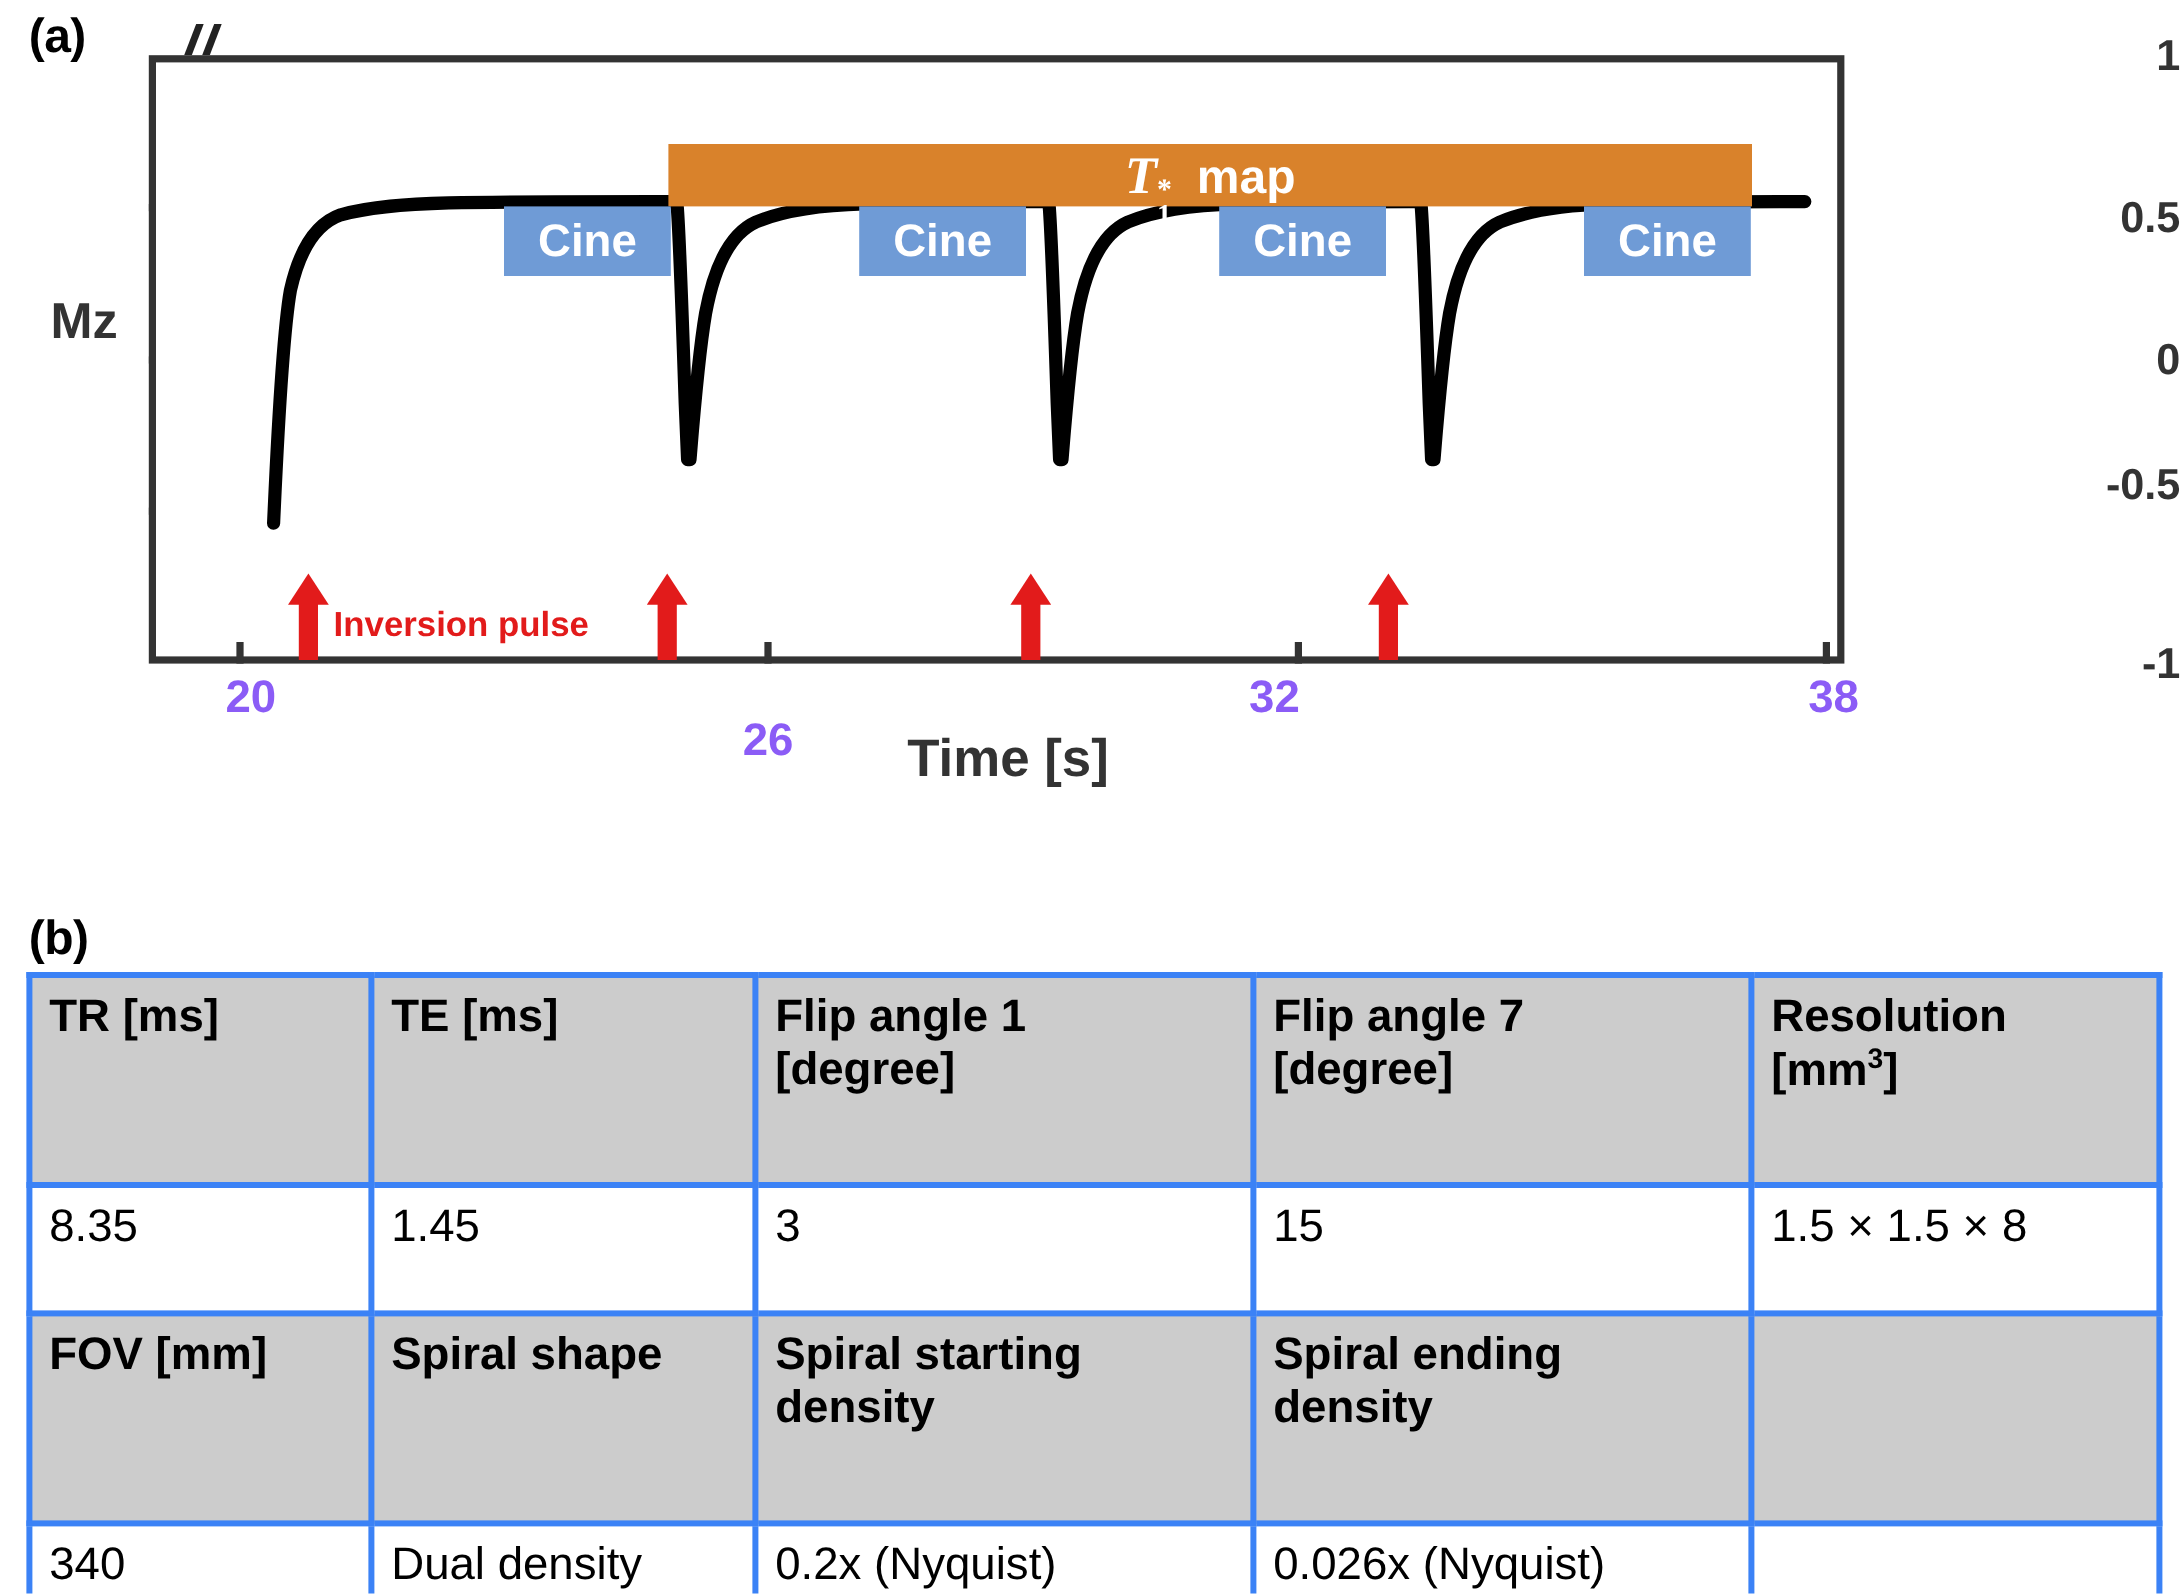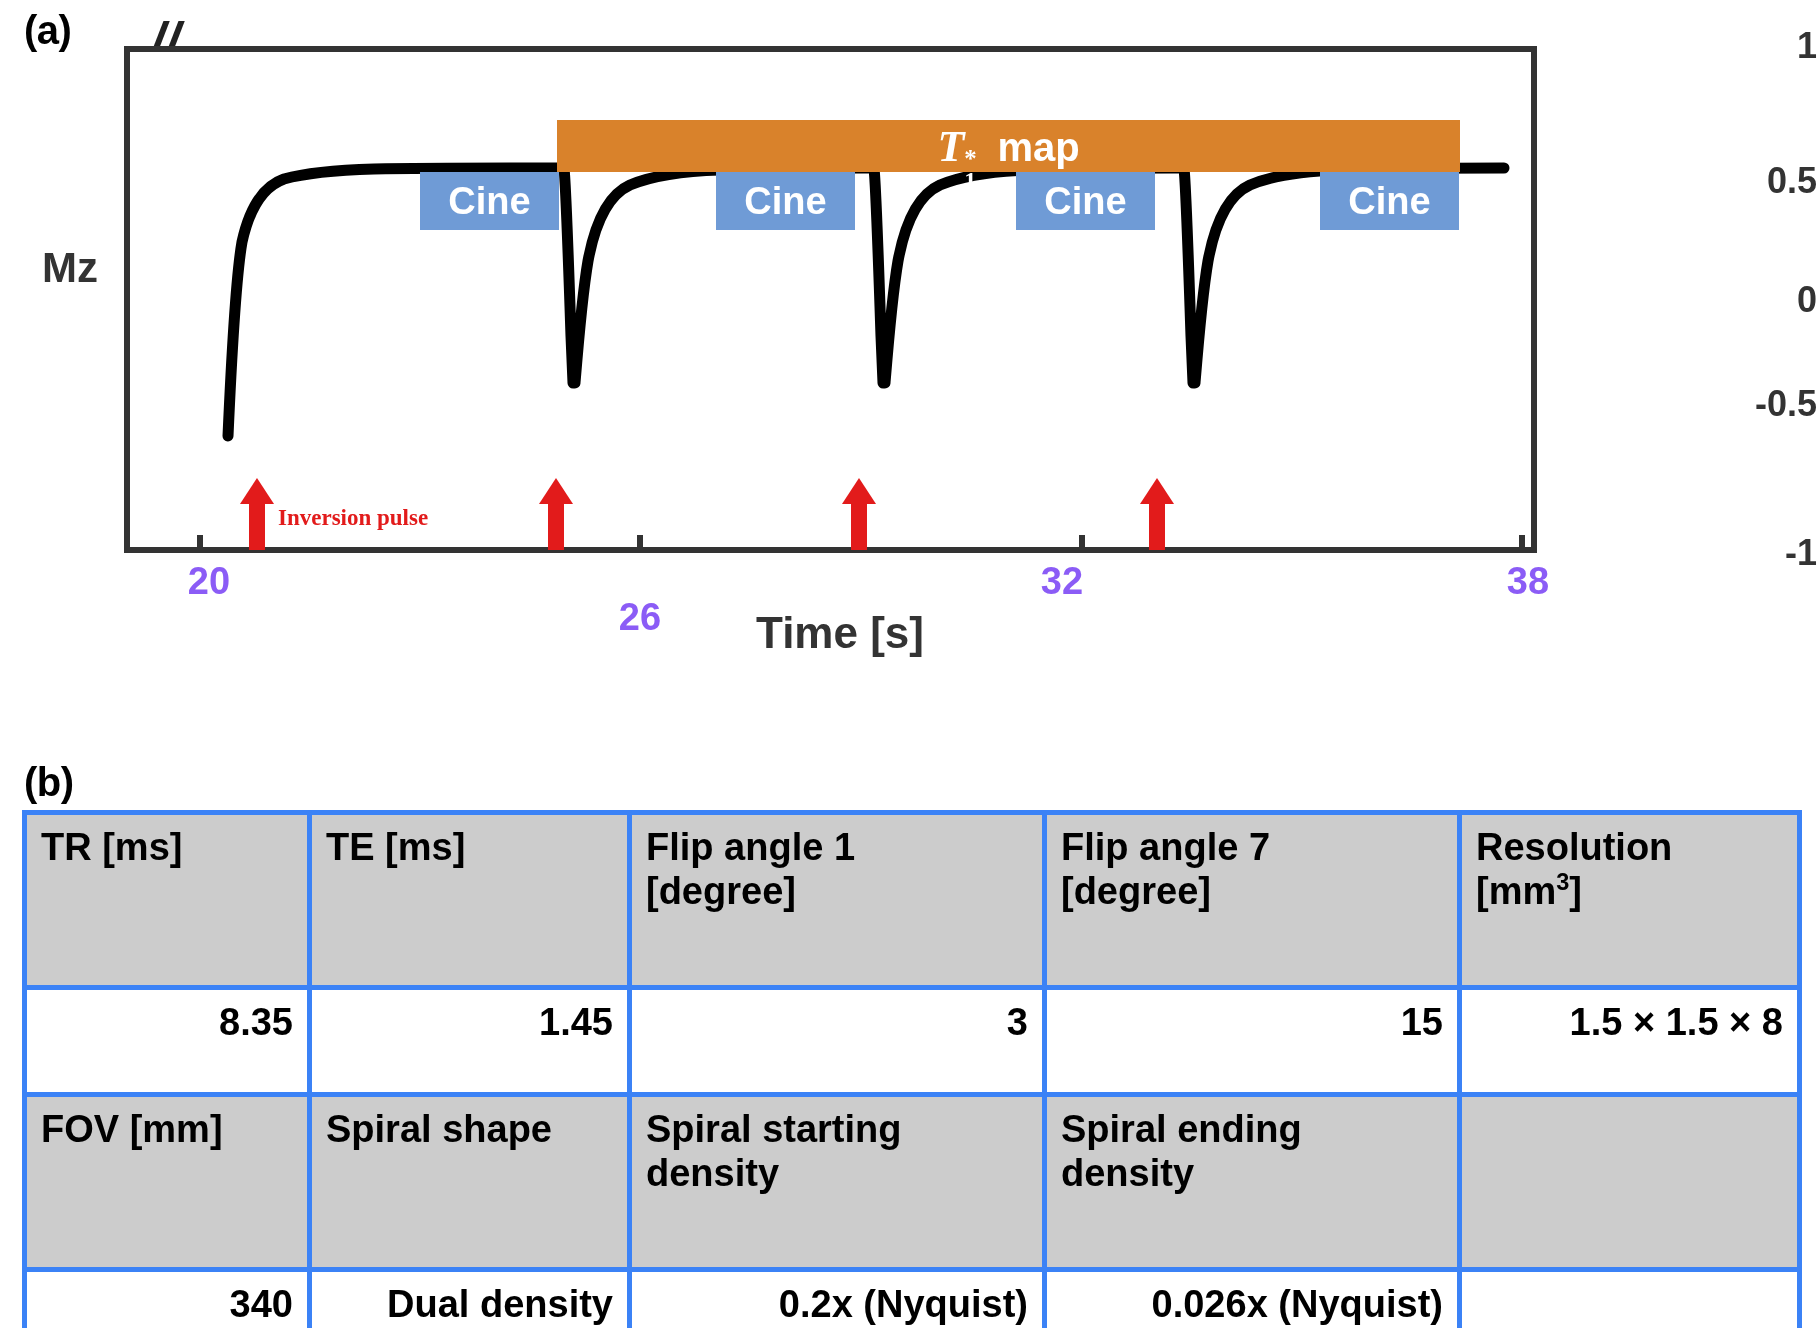--- a/index.html
+++ b/index.html
@@ -192,25 +192,24 @@
     left: 0;
     top: 0;
     width: 0;
     height: 0;
     border-left: 17px solid transparent;
     border-right: 17px solid transparent;
     border-bottom: 26px solid #e21b1b;
   }
   #inversion-pulse-label {
     position: absolute;
-    font-size: 23px;
+    font-size: 29px;
     font-weight: bold;
     color: #e21b1b;
     white-space: nowrap;
-    font-family: Liberation Serif, serif;
   }
 
   
   #mz-curve {
     position: absolute;
     left: 124px;
     top: 46px;
   }
 
   
@@ -230,22 +229,21 @@
     line-height: 1.16;
     height: 82px;
   }
   #param-table tr.header-row td {
     background: #cccccc;
     font-weight: bold;
     height: 150px;
   }
   #param-table tr.value-row td {
     background: #ffffff;
-    font-weight: bold;
-    text-align: right;
+    font-weight: normal;
   }
   #param-table td.blank-cell {
     background: #cccccc;
   }
   #param-table tr.value-row td.blank-cell {
     background: #ffffff;
   }
   sup { font-size: 0.62em; }
 </style>
 </head>

